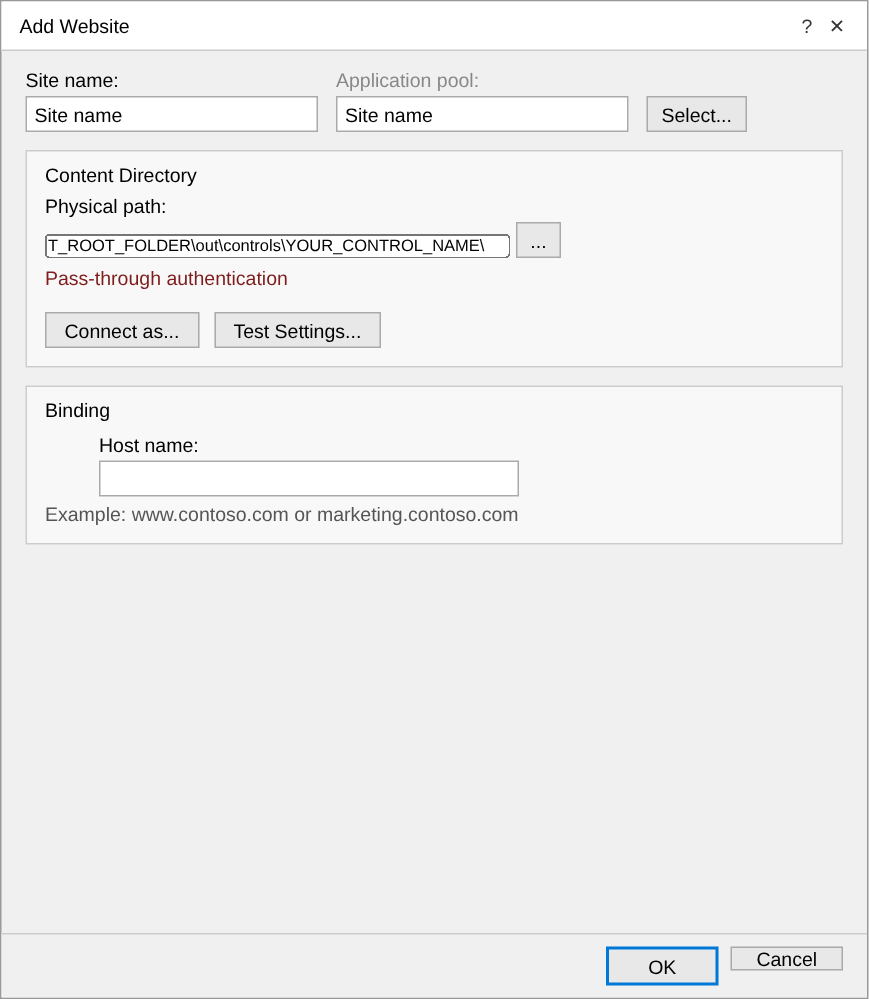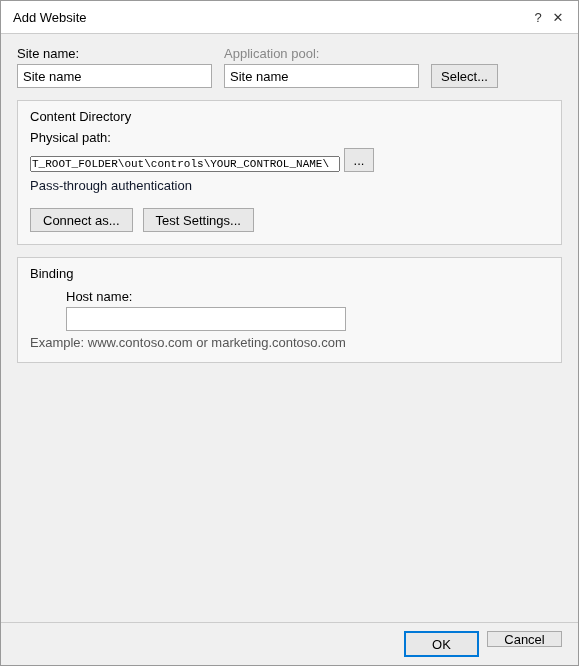--- a/index.html
+++ b/index.html
@@ -141,35 +141,34 @@
 
     .physical-path-row {
       display: flex;
       align-items: flex-end;
       gap: 4px;
     }
 
     .physical-path-input {
       width: 310px;
       font-size: 12px;
-      font-family: Liberation Mono, monospace;
     }
 
     .browse-btn {
       height: 24px;
       padding: 0 8px;
       min-width: 30px;
       font-size: 13px;
     }
 
     .pass-through-label {
       margin-top: 6px;
       margin-bottom: 2px;
       font-size: 13px;
-      color: #0f172a;
+      color: #7f1d1d;
     }
 
     .auth-buttons {
       display: flex;
       gap: 10px;
       margin-top: 15px;
     }
 
     .section-box-binding {
       border: 1px solid #ccc;

